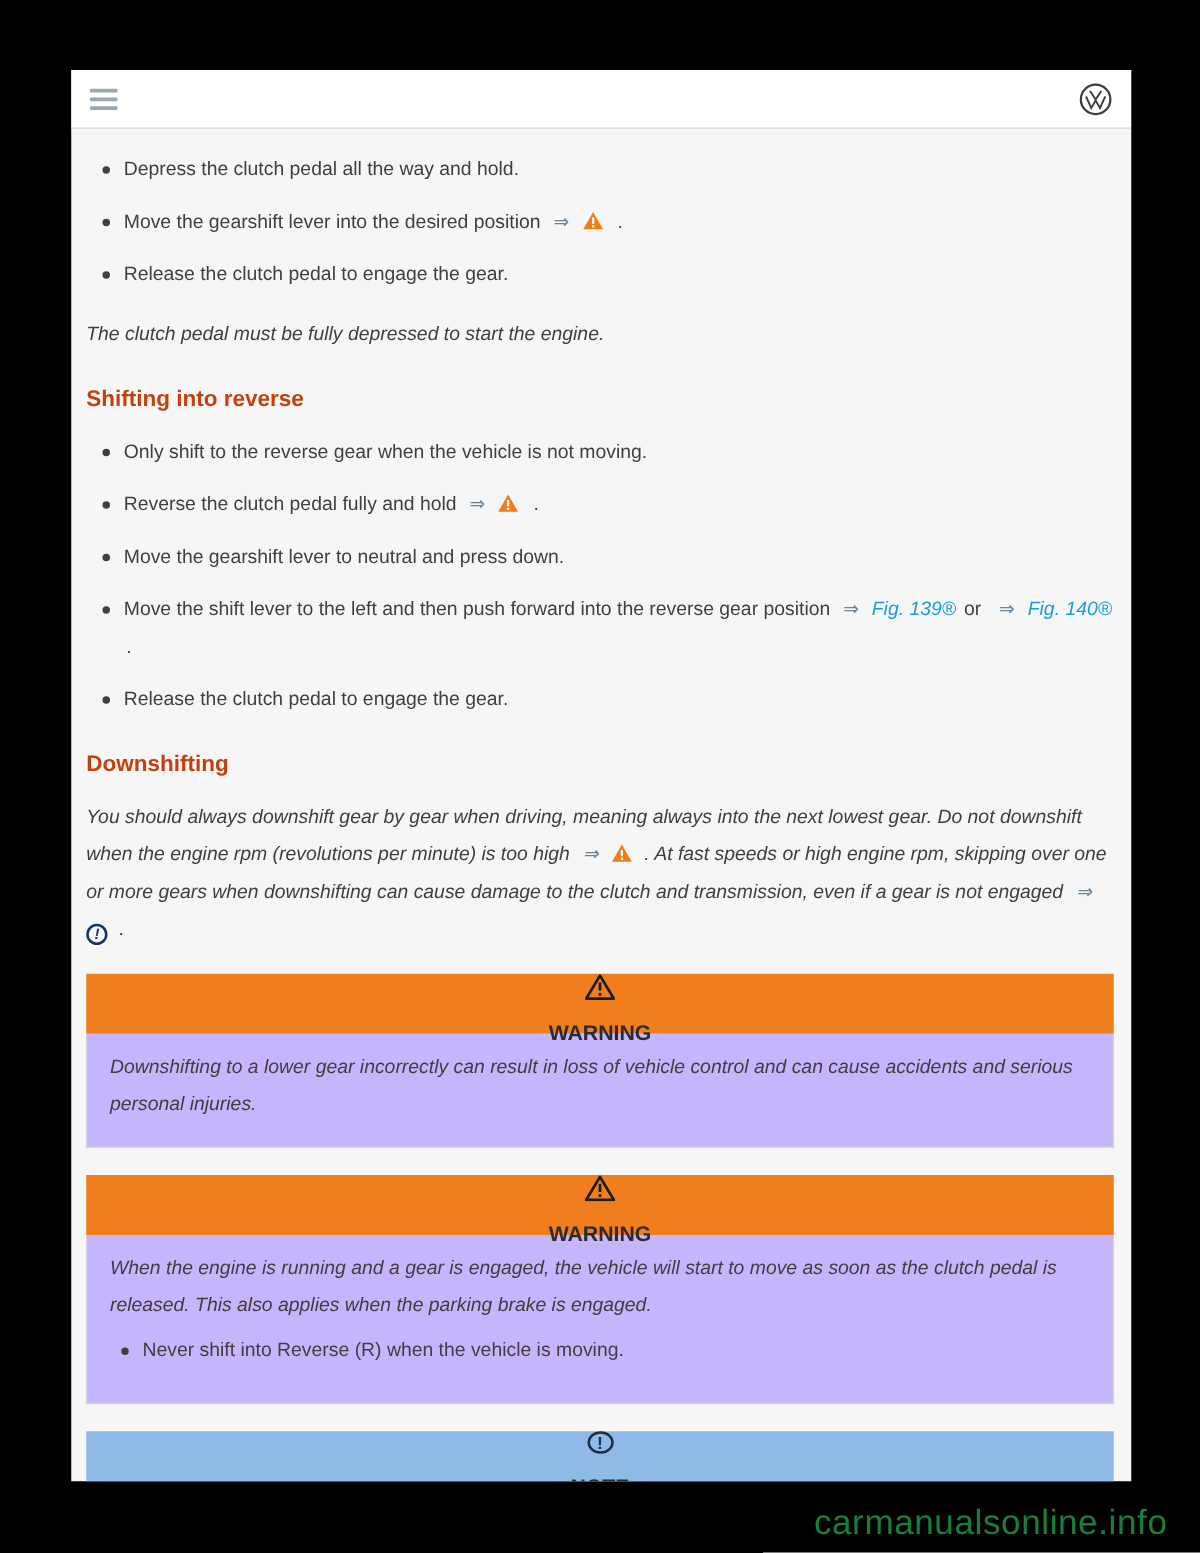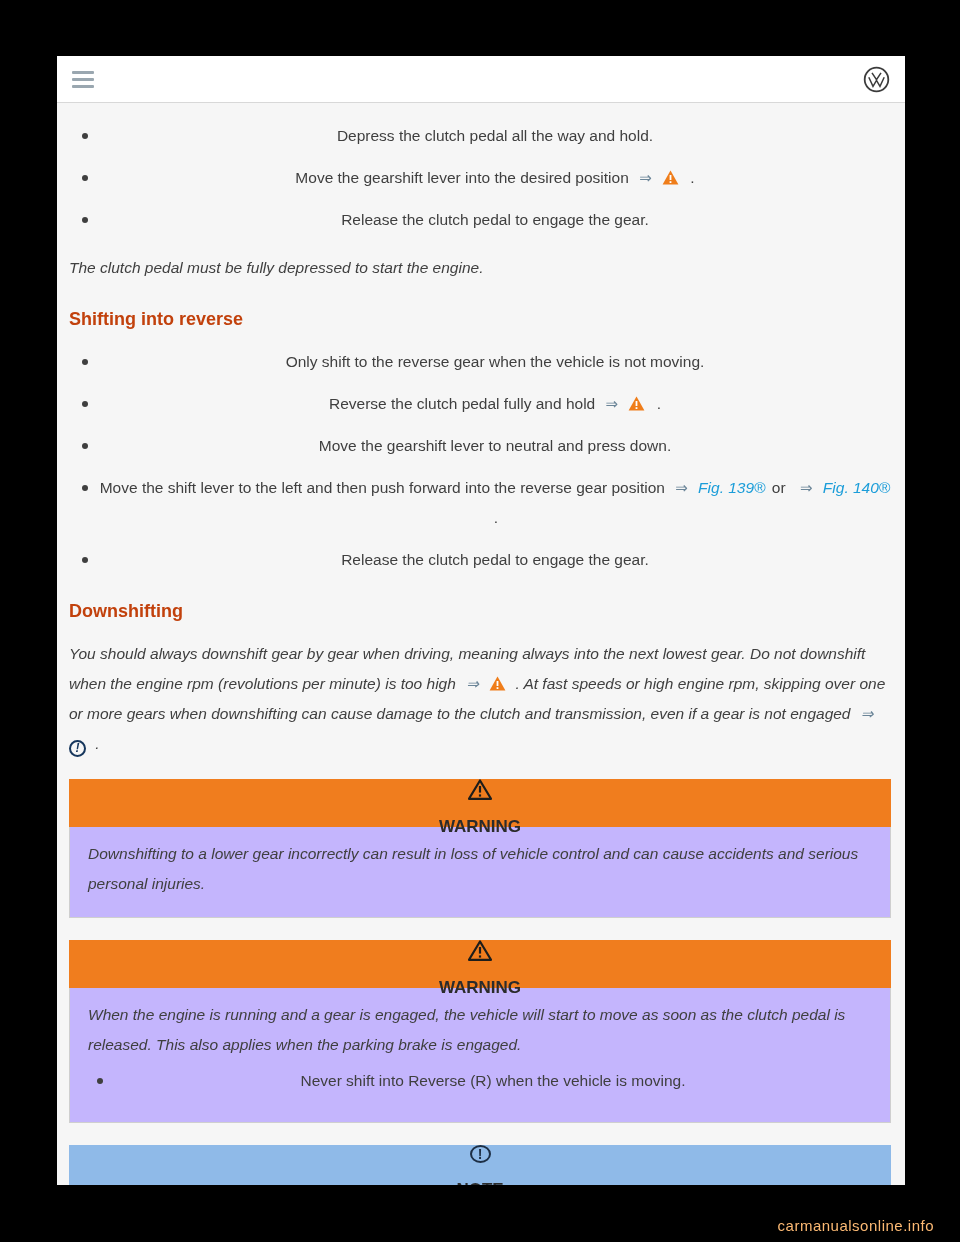--- a/index.html
+++ b/index.html
@@ -23,21 +23,21 @@
     display:flex; align-items:center; justify-content:space-between;
     padding:0 15px;
   }
   .hamburger { width:22px; display:flex; flex-direction:column; gap:4px; cursor:pointer; }
   .hamburger i { display:block; height:3px; background:#9aa7b0; border-radius:1px; }
   .vw-logo { width:27px; height:27px; display:flex; }
 
   .content { padding:18px 14px 0 12px; color:#3f3f3f; font-size:15.5px; line-height:30px; }
 
   ul.bullets { list-style:none; margin:0 0 18px 0; padding:0 0 0 30px; }
-  ul.bullets li { position:relative; margin:0 0 12px 0;text-align:center; }
+  ul.bullets li { position:relative; margin:0 0 12px 0; }
   ul.bullets li::before {
     content:""; position:absolute; left:-17px; top:12px;
     width:6px; height:6px; border-radius:50%; background:#3f3f3f;
   }
   p { margin:0 0 20px 0;font-style:italic; }
 
   h2 {
     font-size:18px; font-weight:700; color:#c2410c;
     margin:24px 0 16px 0; line-height:24px;
   }
@@ -70,21 +70,21 @@
   .alert-body ul.bullets { margin:6px 0 0 0; padding-left:26px; }
   .hdr-tri { line-height:0; display:flex; }
   .note-circle {
     display:inline-flex; align-items:center; justify-content:center;
     width:21px; height:21px; border:2.5px solid #1d2f45; border-radius:50%;
     color:#1d2f45; font-weight:700; font-size:14px; line-height:1;
   }
 
   .watermark {
     position:absolute; right:26px; bottom:8px;
-    color:#fdba74; font-size:15px; letter-spacing:0.5px;
+    color:#15803d; font-size:28px; letter-spacing:0.5px;
   }
 </style>
 </head>
 <body>
 
 <div class="panel">
 
   <div class="topbar">
     <div class="hamburger">
       <i></i>

